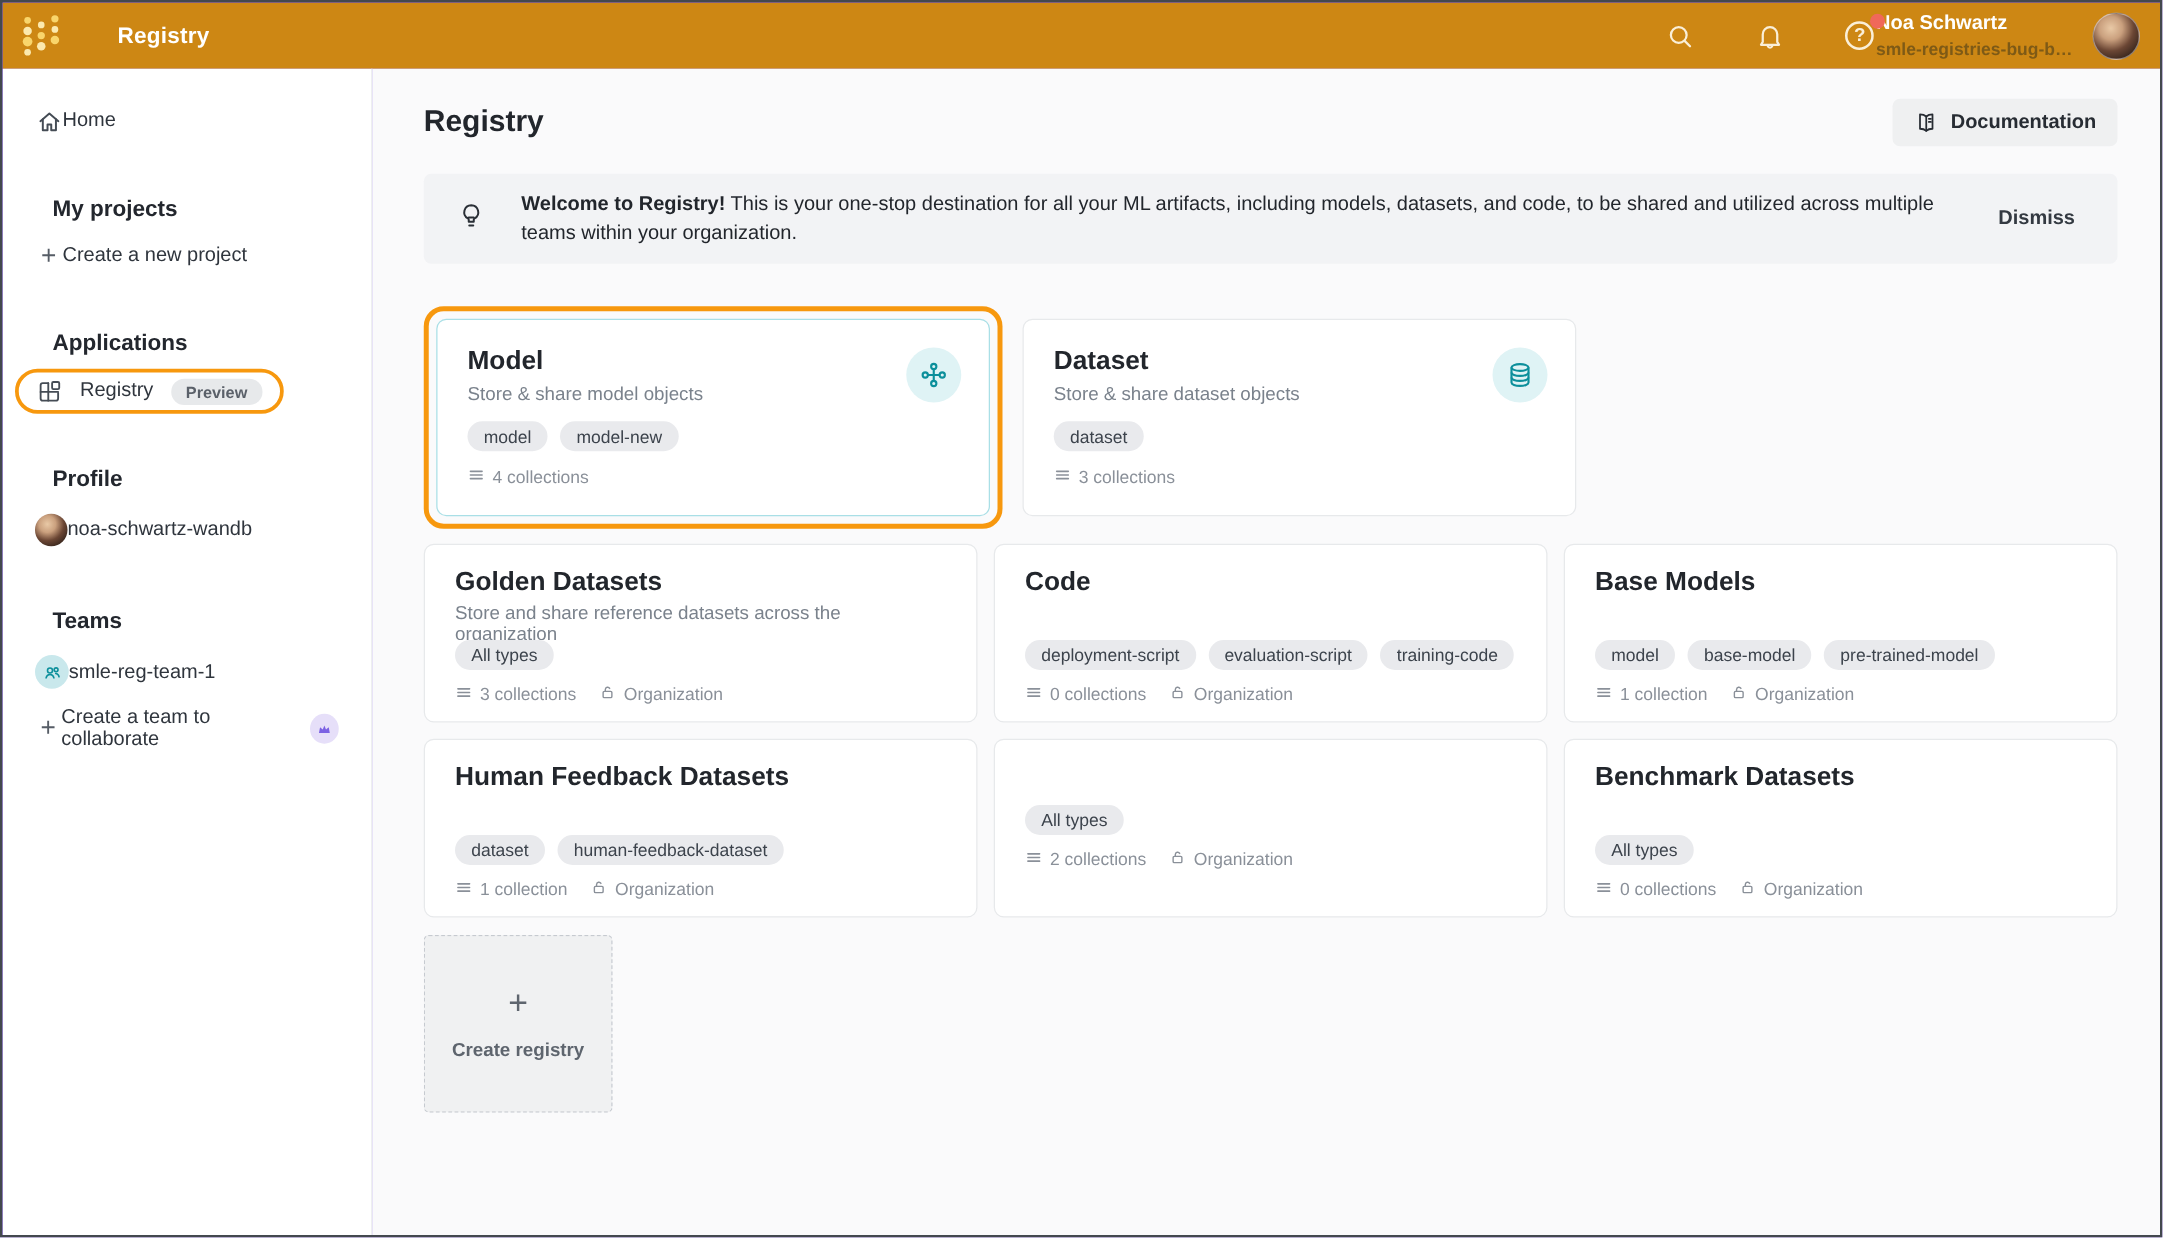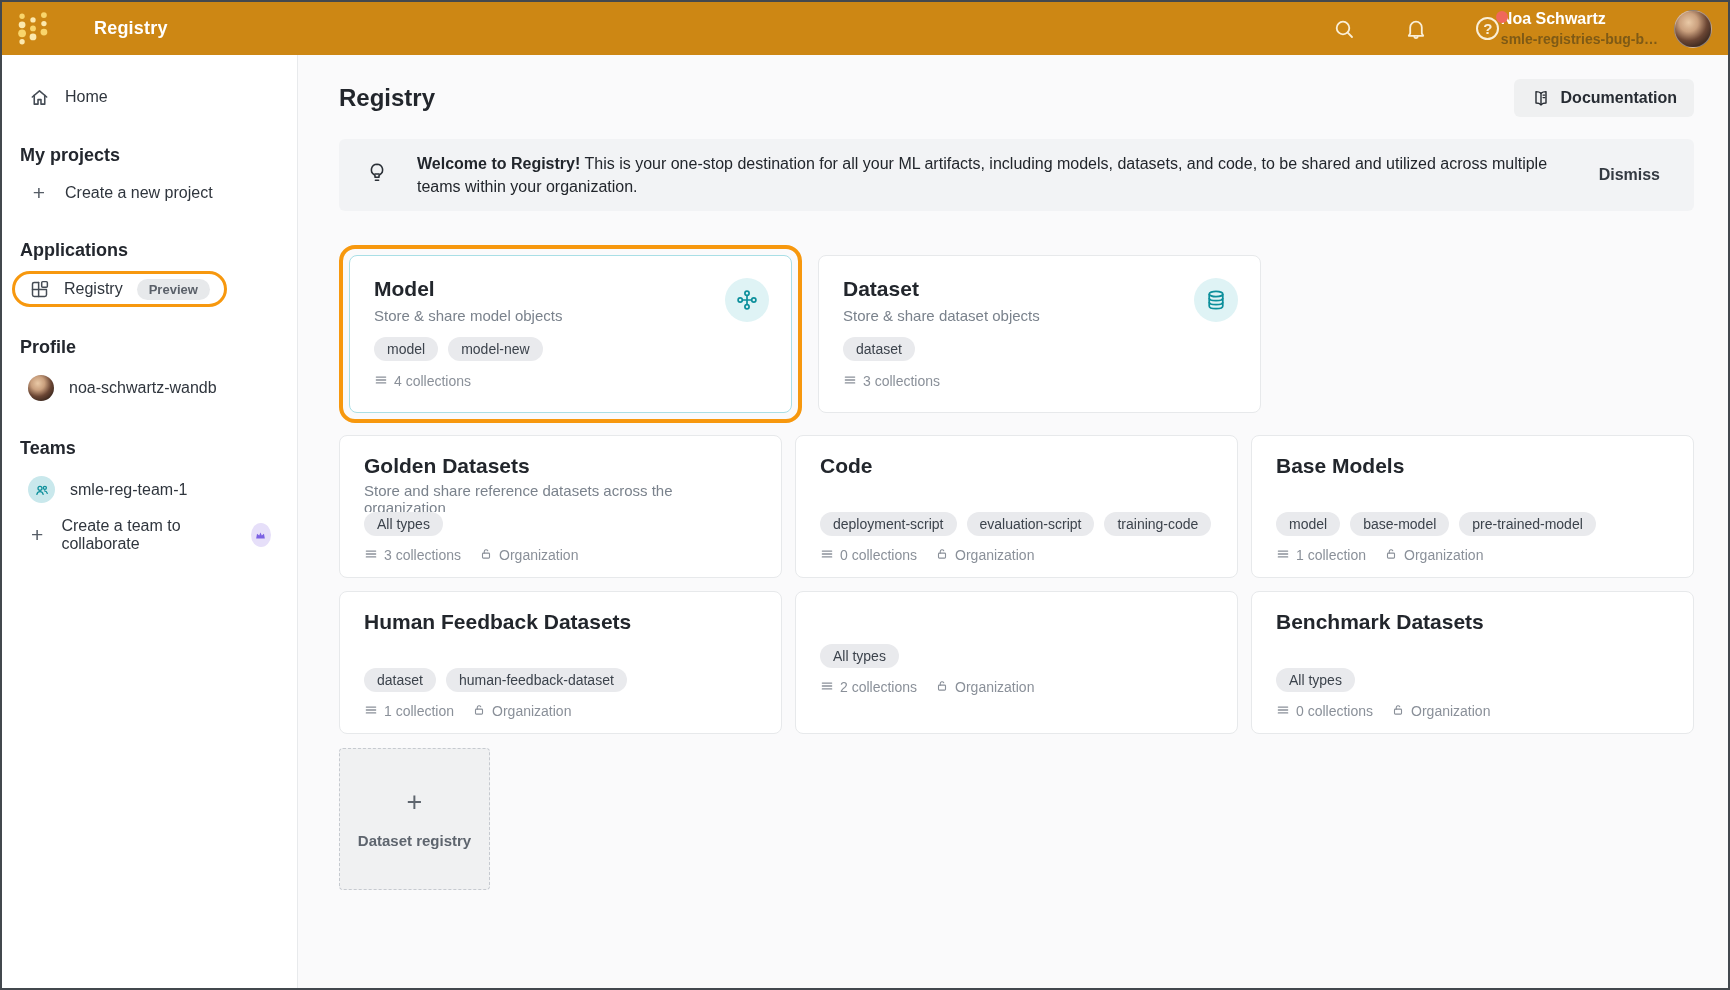--- a/index.html
+++ b/index.html
@@ -17,25 +17,25 @@
   .help-circle { width:23px; height:23px; border:2px solid #FAEFD8; border-radius:50%; color:#FAEFD8; font-size:15px; font-weight:700; display:flex; align-items:center; justify-content:center; }
   .help-dot { position:absolute; top:-5px; right:-7px; width:12px; height:12px; border-radius:50%; background:#F0685A; }
   .user-block { line-height:1.3; cursor:pointer; text-align:left; }
   .user-name { color:#fff; font-weight:700; font-size:16px; }
   .user-org { color:#7E5A16; font-weight:700; font-size:14px; }
   .avatar-lg { width:38px; height:38px; border-radius:50%; margin-left:16px; cursor:pointer;
     background: radial-gradient(circle at 38% 32%, #e9c9a6 0%, #caa07e 28%, #6b4634 55%, #2e2019 85%); border:1px solid rgba(255,255,255,.4); }
 
   
   .sidebar { position:absolute; top:53px; left:0; bottom:0; width:296px; background:#fff; border-right:1px solid #E8EAEC; padding-top:24px; }
-  .nav-item { display:flex; align-items:center; gap:15px; padding:7px 26px; font-size:16px; color:#2F353D; cursor:pointer; }
+  .nav-item { display:flex; align-items:center; padding:7px 26px; font-size:16px; color:#2F353D; cursor:pointer; }
   .nav-icon { width:22px; height:22px; color:#454C55; flex:0 0 auto; display:flex; align-items:center; justify-content:center; }
   .nav-icon svg { width:21px; height:21px; }
   .plus-glyph { font-size:21px; color:#565D66; width:22px; text-align:center; line-height:20px; }
-  .side-heading { font-size:18px; font-weight:600; color:#23272E; padding:0 18px; margin:30px 0 10px; }
+  .side-heading { font-size:18px; font-weight:600; color:#23272E; padding:0 40px; margin:42px 0 10px; }
   .pill { background:#E7E9EB; color:#5A6069; font-size:13px; font-weight:700; padding:3px 12px; border-radius:12px; }
   .ring-side { width:fit-content; border:3px solid #F7980E; border-radius:22px; margin:2px 0 2px 10px; padding:4px 14px 4px 13px; display:flex; align-items:center; gap:14px; cursor:pointer; font-size:16px; color:#2F353D; }
   .avatar-sm { width:26px; height:26px; border-radius:50%; flex:0 0 auto;
     background: radial-gradient(circle at 38% 32%, #e9c9a6 0%, #caa07e 28%, #6b4634 55%, #2e2019 85%); }
   .team-avatar { width:27px; height:27px; border-radius:50%; background:#C9E8EC; color:#0C8F9B; display:flex; align-items:center; justify-content:center; flex:0 0 auto; }
   .team-avatar svg { width:16px; height:16px; }
   .crown-badge { width:24px; height:24px; border-radius:50%; background:#E6DFF9; color:#7C62E3; display:flex; align-items:center; justify-content:center; margin-left:6px; }
   .crown-badge svg { width:13px; height:13px; }
 
   
@@ -413,17 +413,17 @@
                 <path d="M9 10.5V7.8a3.2 3.2 0 0 1 6-1.4"></path>
               </svg>
             <span>Organization</span>
           </span>
         </div>
       </div>
     </div>
 
     <div class="create-tile">
       <span class="create-plus">+</span>
-      <span class="create-label">Dataset registry</span>
+      <span class="create-label">Create registry</span>
     </div>
 
   </div>
 </div>
 
 </body></html>

